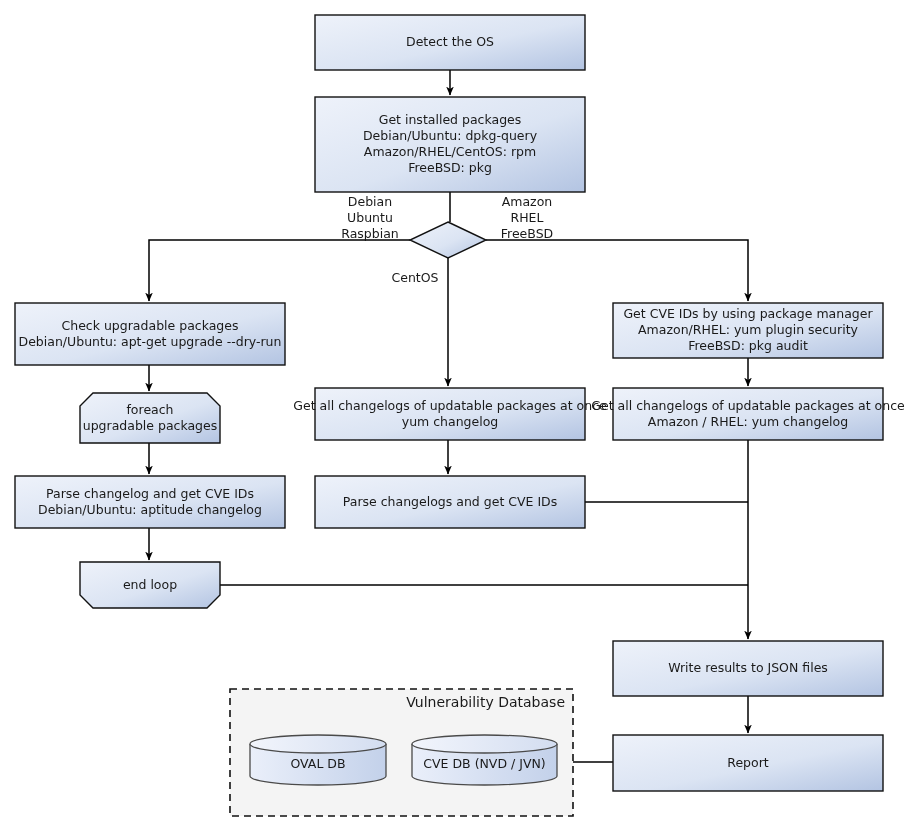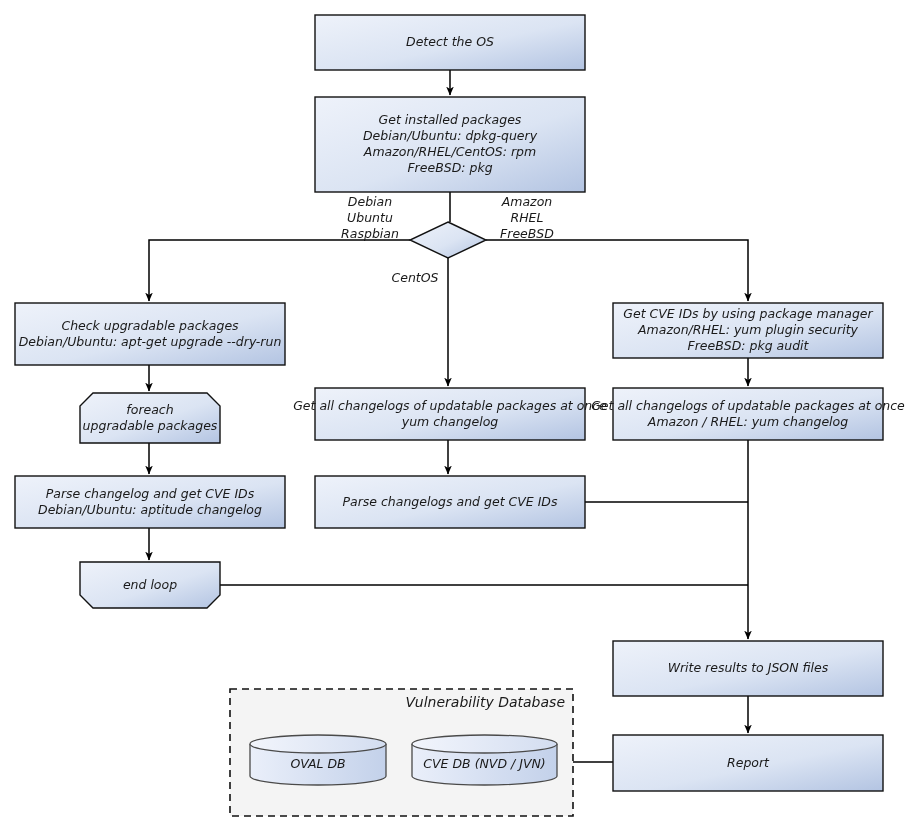--- a/index.html
+++ b/index.html
@@ -10,21 +10,20 @@
   body {
     width: 910px;
     height: 823px;
     font-family: "DejaVu Sans", "Liberation Sans", sans-serif;
     overflow: hidden;
   }
   #chart-root {
     position: relative;
     width: 910px;
     height: 648px;
-    font-style: italic;
   }
   svg.flow {
     display: block;
     width: 910px;
     height: 823px;
   }
   .node-text {
     font-family: "DejaVu Sans", "Liberation Sans", sans-serif;
     font-size: 12.5px;
     fill: #1a1a1a;

